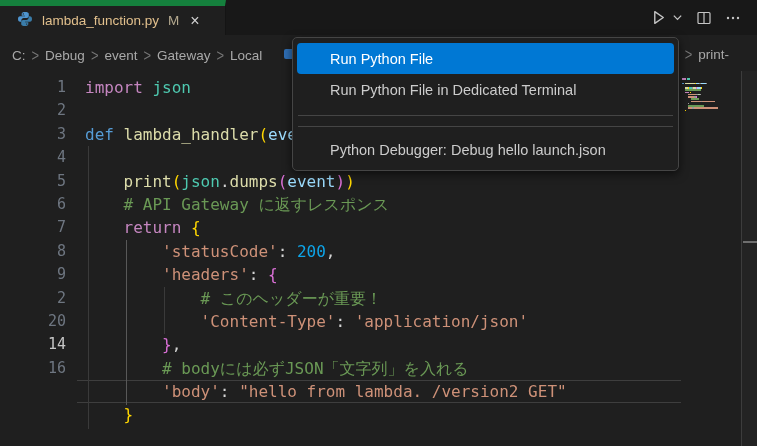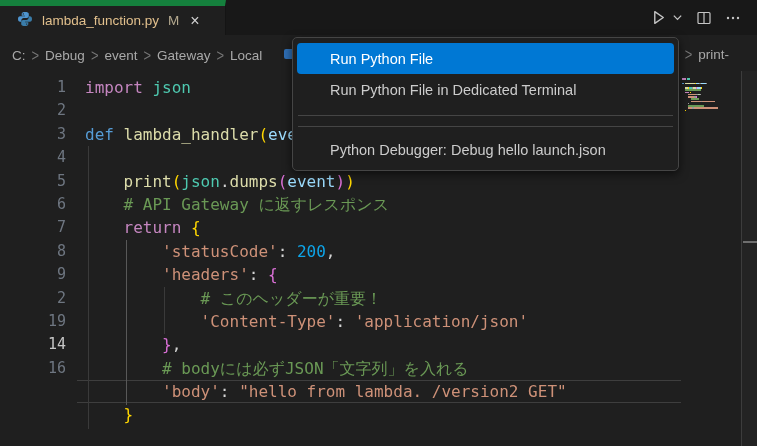--- a/index.html
+++ b/index.html
@@ -135,21 +135,21 @@
         <div class="ln">1</div>
         <div class="ln">2</div>
         <div class="ln">3</div>
         <div class="ln">4</div>
         <div class="ln">5</div>
         <div class="ln">6</div>
         <div class="ln">7</div>
         <div class="ln">8</div>
         <div class="ln">9</div>
         <div class="ln">2</div>
-        <div class="ln">19</div>
+        <div class="ln">20</div>
         <div class="ln active">14</div>
         <div class="ln">16</div>
       </div>
     <div class="indent-guide guide-0"></div>
     <div class="indent-guide guide-4"></div>
     <div class="indent-guide guide-8"></div>
     <div class="code-area"><div class="code-line"><span class="tk-kw">import</span><span class="tk-txt"> </span><span class="tk-type">json</span></div><div class="code-line"></div><div class="code-line"><span class="tk-def">def</span><span class="tk-txt"> </span><span class="tk-fn">lambda_handler</span><span class="tk-b1">(</span><span class="tk-param">event</span><span class="tk-txt">, </span><span class="tk-param">context</span><span class="tk-b1">)</span><span class="tk-txt">:</span></div><div class="code-line"></div><div class="code-line"><span class="tk-txt">    </span><span class="tk-fn">print</span><span class="tk-b1">(</span><span class="tk-type">json</span><span class="tk-txt">.</span><span class="tk-fn">dumps</span><span class="tk-b2">(</span><span class="tk-param">event</span><span class="tk-b2">)</span><span class="tk-b1">)</span></div><div class="code-line"><span class="tk-txt">    </span><span class="tk-cmt"># API Gateway に返すレスポンス</span></div><div class="code-line"><span class="tk-txt">    </span><span class="tk-kw">return</span><span class="tk-txt"> </span><span class="tk-b1">{</span></div><div class="code-line"><span class="tk-txt">        </span><span class="tk-str">'statusCode'</span><span class="tk-txt">: </span><span class="tk-num">200</span><span class="tk-txt">,</span></div><div class="code-line"><span class="tk-txt">        </span><span class="tk-str">'headers'</span><span class="tk-txt">: </span><span class="tk-b2">{</span></div><div class="code-line"><span class="tk-txt">            </span><span class="tk-cmt"># このヘッダーが重要！</span></div><div class="code-line"><span class="tk-txt">            </span><span class="tk-str">'Content-Type'</span><span class="tk-txt">: </span><span class="tk-str">'application/json'</span></div><div class="code-line"><span class="tk-txt">        </span><span class="tk-b2">}</span><span class="tk-txt">,</span></div><div class="code-line"><span class="tk-txt">        </span><span class="tk-cmt"># bodyには必ずJSON「文字列」を入れる</span></div><div class="code-line"><span class="tk-txt">        </span><span class="tk-str">'body'</span><span class="tk-txt">: </span><span class="tk-str">"hello from lambda. /version2 GET"</span></div><div class="code-line"><span class="tk-txt">    </span><span class="tk-b1">}</span></div><div class="code-line"></div></div>
     <div class="minimap">
         <div class="mm-row"><span class="mm-seg mm-kw" style="width: 4.32px;"></span><span class="mm-seg" style="width: 0.72px;"></span><span class="mm-seg mm-type" style="width: 2.88px;"></span></div>
         <div class="mm-row"></div>

